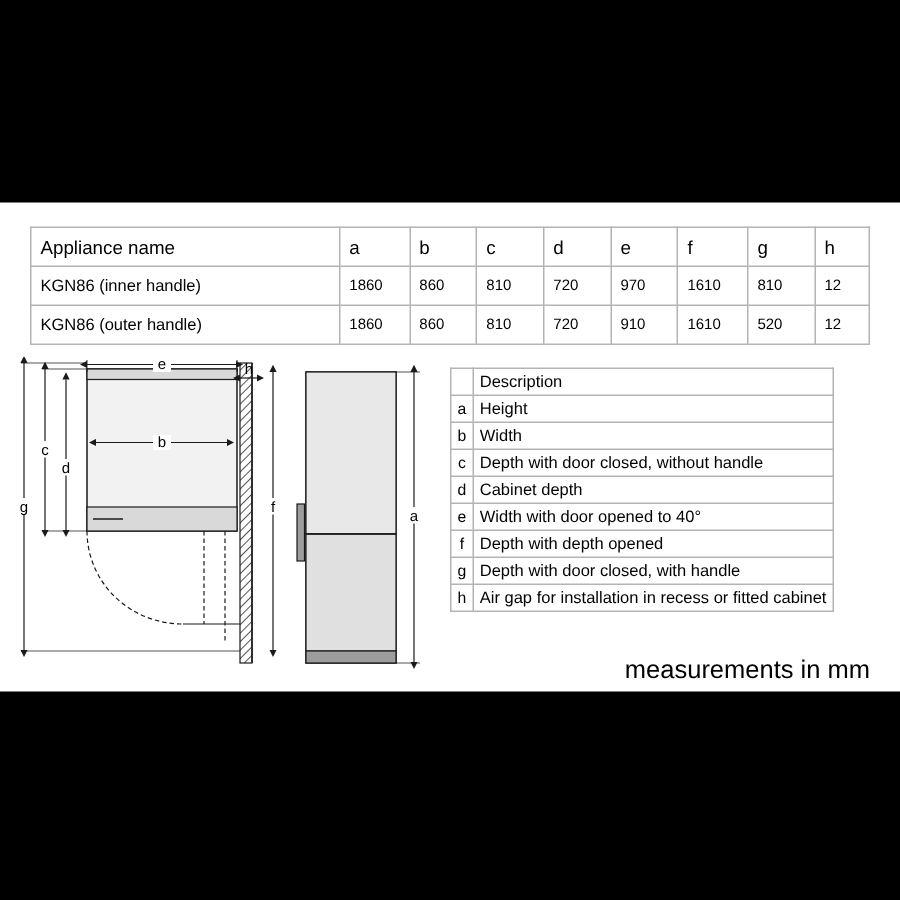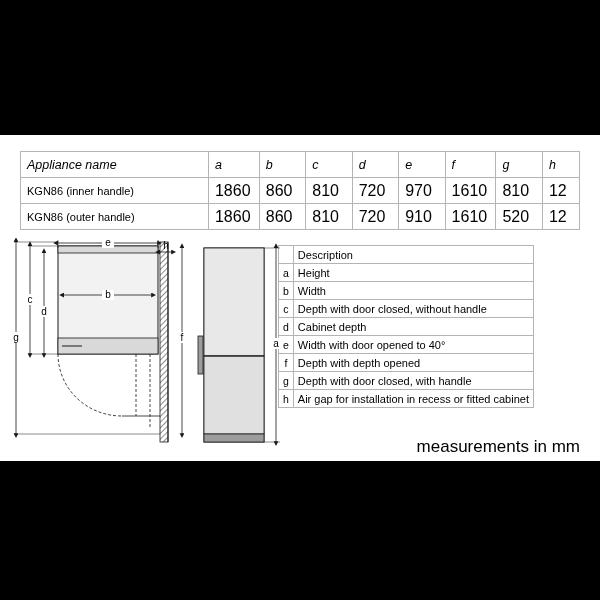--- a/index.html
+++ b/index.html
@@ -48,32 +48,32 @@
     vertical-align: middle;
     white-space: nowrap;
   }
   #spec-table td.name {
     width: 240px;
     font-size: 11px;
   }
   #spec-table td.val {
     width: 40px;
     text-align: left;
-    font-size: 16px;
+    font-size: 10px;
   }
   #spec-table td.hdr {
     font-size: 12.5px;
   }
-  #spec-table tr.head td { font-weight: normal; font-style: italic; }
+  #spec-table tr.head td { font-weight: normal; }
   #spec-table td.lastc { width: 30px; }
 
   
   #desc-table {
     position: absolute;
-    left: 278px;
+    left: 300px;
     top: 245px;
     width: 232px;
     border-collapse: collapse;
     font-size: 11px;
   }
   #desc-table td {
     border: 1px solid #b4b4b4;
     height: 17px;
     padding: 0 4px;
     vertical-align: middle;

